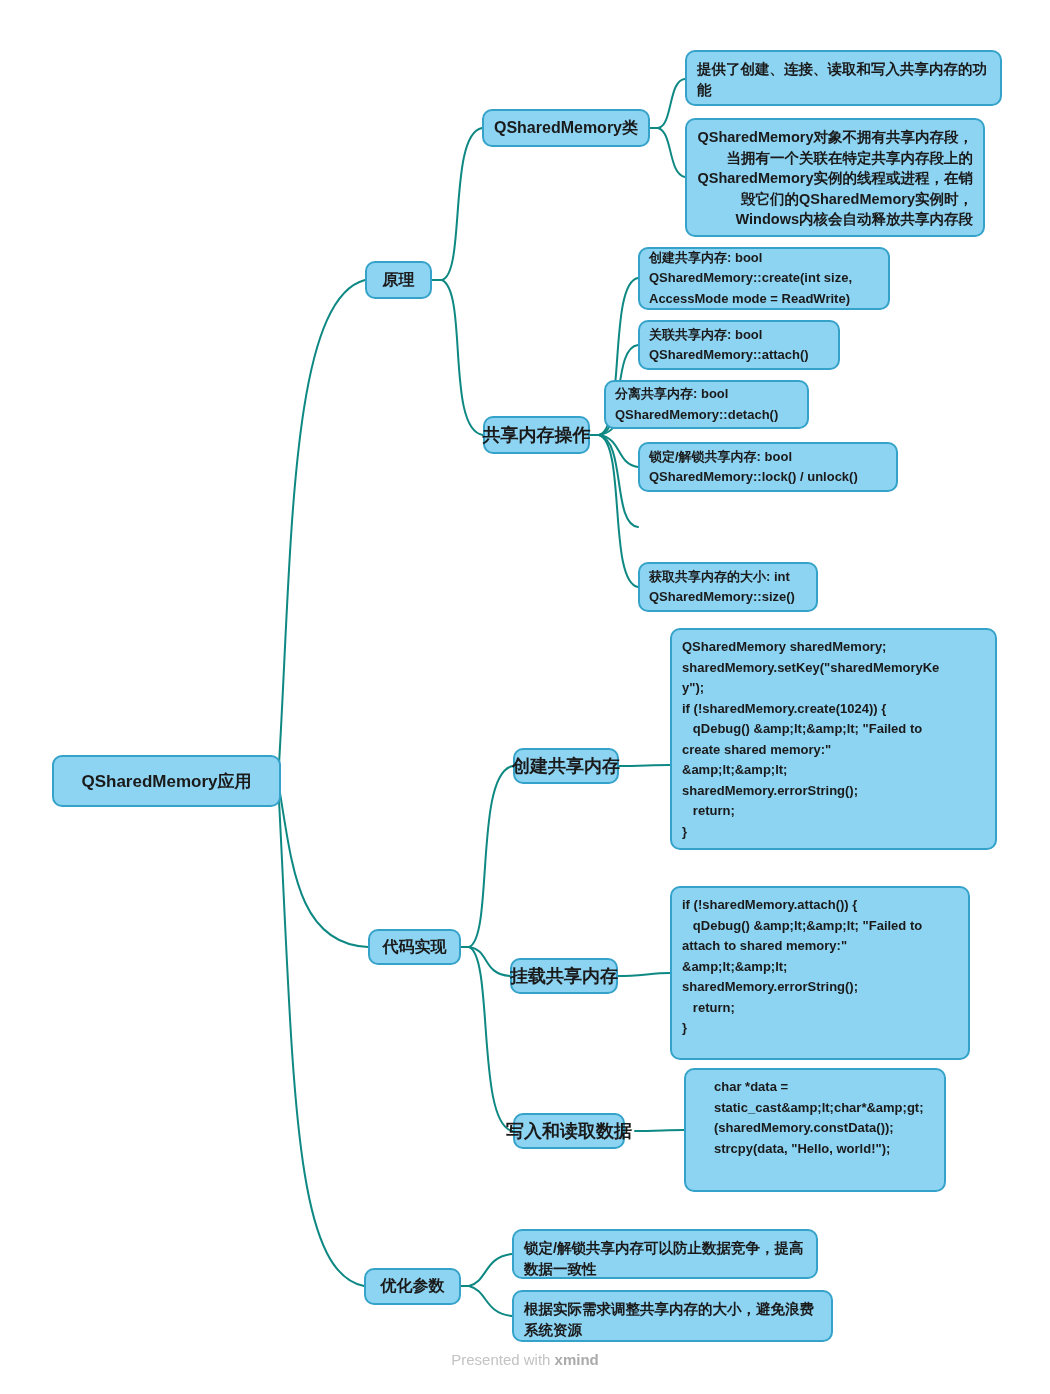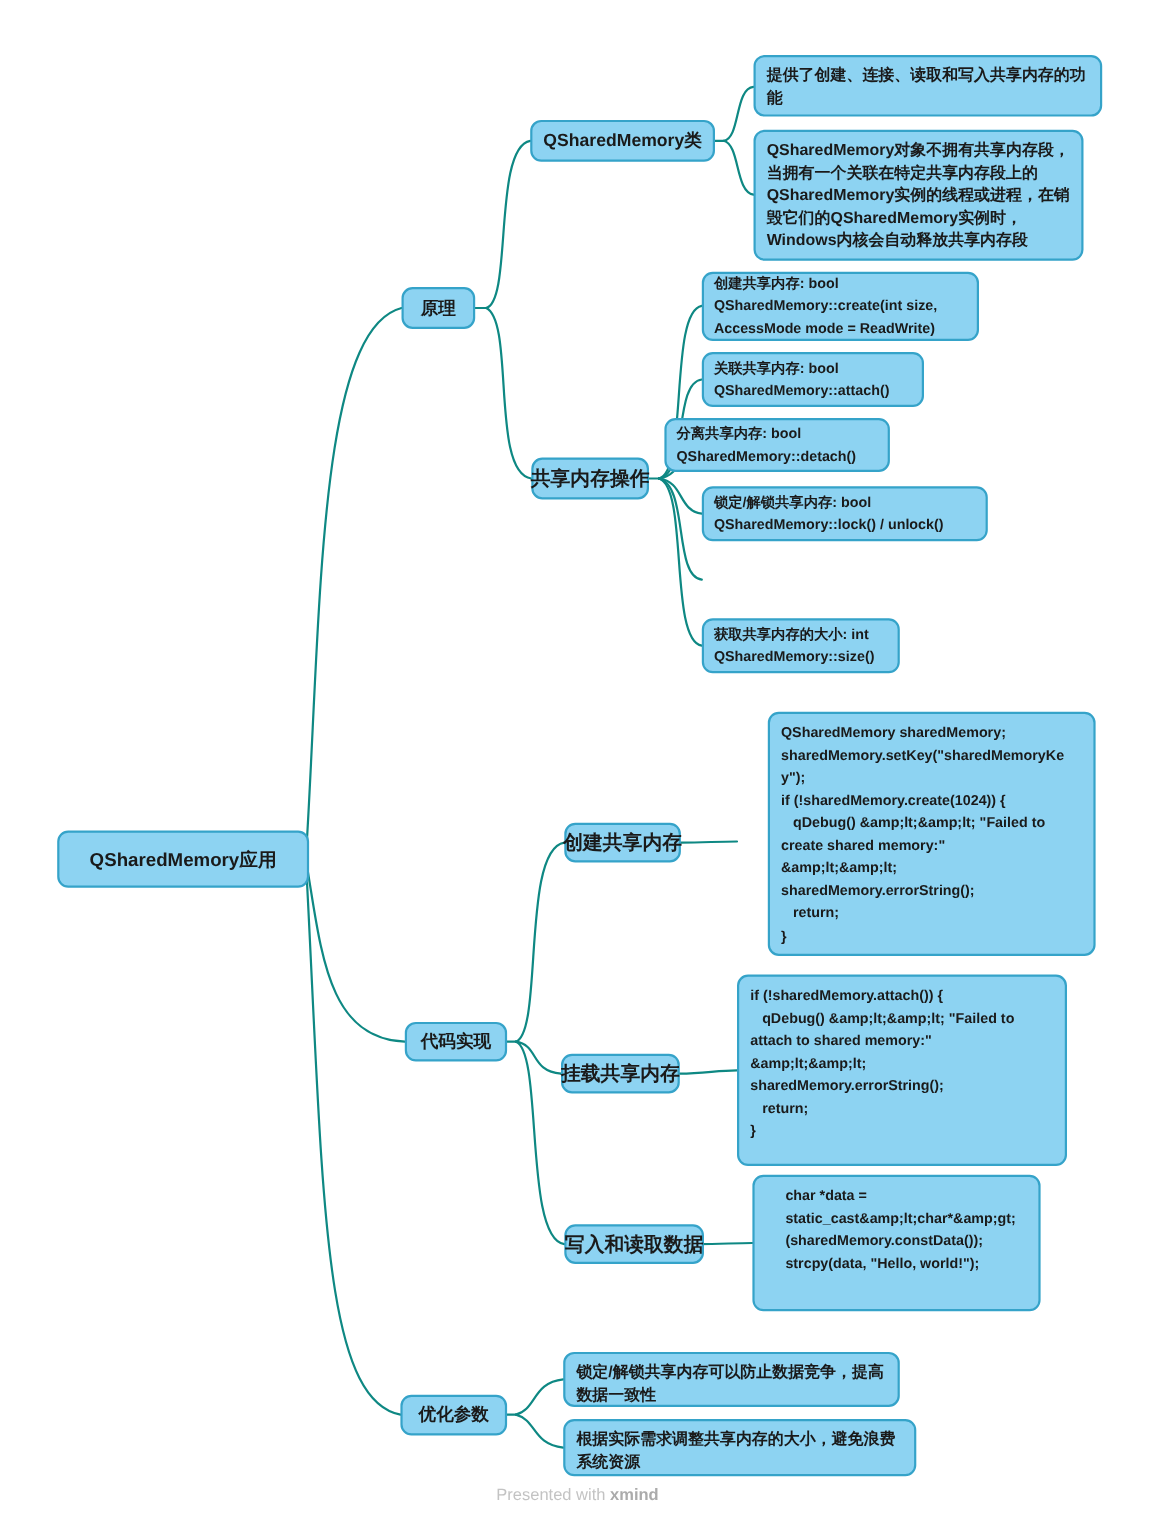--- a/index.html
+++ b/index.html
@@ -82,60 +82,60 @@
   </svg>
 
   <div class="node topic" style="left:52px;top:755px;width:229px;height:52px;font-size:17px;">QSharedMemory应用</div>
 
   <div class="node topic" style="left:365px;top:261px;width:67px;height:38px;">原理</div>
 
   <div class="node topic" style="left:482px;top:109px;width:168px;height:38px;">QSharedMemory类</div>
 
   <div class="node leaf" style="left:685px;top:50px;width:317px;height:56px;">提供了创建、连接、读取和写入共享内存的功能</div>
 
-  <div class="node leaf" style="left:685px;top:118px;width:300px;height:119px;">QSharedMemory对象不拥有共享内存段，当拥有一个关联在特定共享内存段上的QSharedMemory实例的线程或进程，在销毁它们的QSharedMemory实例时，Windows内核会自动释放共享内存段</div>
+  <div class="node leaf" style="left:685px;top:118px;width:300px;height:119px;text-align:right;">QSharedMemory对象不拥有共享内存段，当拥有一个关联在特定共享内存段上的QSharedMemory实例的线程或进程，在销毁它们的QSharedMemory实例时，Windows内核会自动释放共享内存段</div>
 
   <div class="node topic small" style="left:483px;top:416px;width:107px;height:38px;">共享内存操作</div>
 
   <div class="node ops" style="left:638px;top:320px;width:202px;height:50px;">关联共享内存: bool
 QSharedMemory::attach()</div>
   <div class="node ops" style="left:638px;top:247px;width:252px;height:63px;">创建共享内存: bool
 QSharedMemory::create(int size,
 AccessMode mode = ReadWrite)</div>
   <div class="node ops" style="left:604px;top:380px;width:205px;height:49px;">分离共享内存: bool
 QSharedMemory::detach()</div>
   <div class="node ops" style="left:638px;top:442px;width:260px;height:50px;">锁定/解锁共享内存: bool
 QSharedMemory::lock() / unlock()</div>
   <div class="node ops" style="left:638px;top:562px;width:180px;height:50px;">获取共享内存的大小: int
 QSharedMemory::size()</div>
 
   <div class="node topic" style="left:368px;top:929px;width:93px;height:36px;">代码实现</div>
 
   <div class="node topic small" style="left:513px;top:748px;width:106px;height:36px;">创建共享内存</div>
-  <div class="node leaf code" style="left:670px;top:647px;width:298px;height:222px;margin-left:28px;">QSharedMemory sharedMemory;
+  <div class="node leaf code" style="left:670px;top:628px;width:327px;height:222px;">QSharedMemory sharedMemory;
 sharedMemory.setKey("sharedMemoryKe
 y");
 if (!sharedMemory.create(1024)) {
    qDebug() &amp;amp;lt;&amp;amp;lt; "Failed to
 create shared memory:"
 &amp;amp;lt;&amp;amp;lt;
 sharedMemory.errorString();
    return;
 }</div>
 
   <div class="node topic small" style="left:510px;top:958px;width:108px;height:36px;">挂载共享内存</div>
   <div class="node leaf code" style="left:670px;top:886px;width:300px;height:174px;">if (!sharedMemory.attach()) {
    qDebug() &amp;amp;lt;&amp;amp;lt; "Failed to
 attach to shared memory:"
 &amp;amp;lt;&amp;amp;lt;
 sharedMemory.errorString();
    return;
 }</div>
 
-  <div class="node topic small" style="left:513px;top:1113px;width:127px;height:36px;">写入和读取数据</div>
+  <div class="node topic small" style="left:513px;top:1113px;width:112px;height:36px;">写入和读取数据</div>
   <div class="node leaf code" style="left:684px;top:1068px;width:262px;height:124px;padding-left:28px;">char *data =
 static_cast&amp;amp;lt;char*&amp;amp;gt;
 (sharedMemory.constData());
 strcpy(data, "Hello, world!");</div>
 
   <div class="node topic" style="left:364px;top:1268px;width:97px;height:37px;">优化参数</div>
 
   <div class="node leaf" style="left:512px;top:1229px;width:306px;height:50px;">锁定/解锁共享内存可以防止数据竞争，提高数据一致性</div>
   <div class="node leaf" style="left:512px;top:1290px;width:321px;height:52px;">根据实际需求调整共享内存的大小，避免浪费系统资源</div>
 

